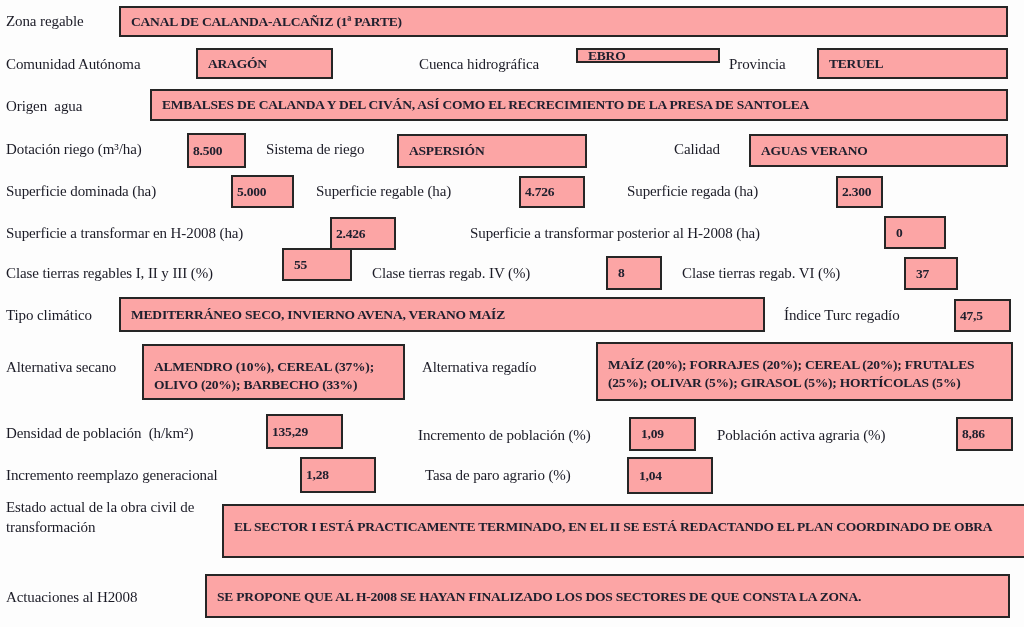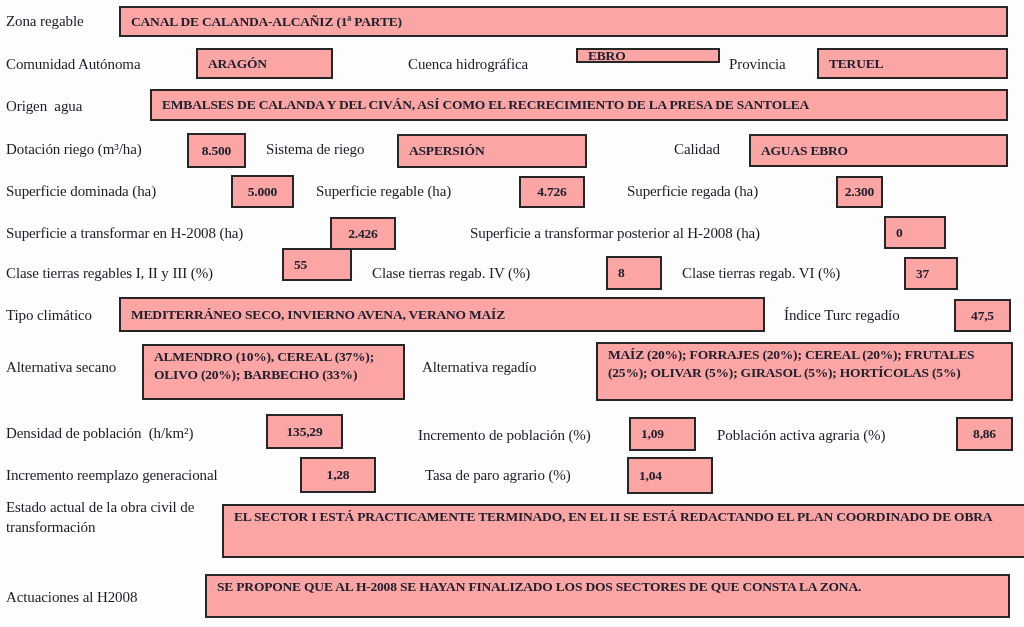--- a/index.html
+++ b/index.html
@@ -13,39 +13,39 @@
   }
   .lbl.wrap{white-space:normal;line-height:1.35;}
   .box{
     position:absolute;border:2px solid #262626;background:#fca5a5;
     display:flex;align-items:center;box-sizing:border-box;
   }
   .box .val{
     font-size:13.5px;font-weight:bold;letter-spacing:-0.2px;color:#20202e;
     padding:0 10px;white-space:pre;line-height:1.3;
   }
-  .box.center .val{width:100%;text-align:center;padding:0 4px;}
+  .box.center .val{width:100%;text-align:left;padding:0 4px;}
   .box.multiline{align-items:flex-start;}
-  .box.multiline .val{white-space:normal;padding-top:2px;}
+  .box.multiline .val{white-space:normal;padding-top:12px;}
 </style>
 </head>
 <body>
 
 <div id="page">
 
   <span class="lbl" style="left:6px;top:12px">Zona regable</span>
   <div class="box" style="left:119px;top:6px;width:889px;height:31px">
     <span class="val">CANAL DE CALANDA-ALCAÑIZ (1ª PARTE)</span>
   </div>
 
   <span class="lbl" style="left:6px;top:55px">Comunidad Autónoma</span>
   <div class="box" style="left:196px;top:48px;width:137px;height:31px">
     <span class="val">ARAGÓN</span>
   </div>
-  <span class="lbl" style="left:408px;top:55px">Cuenca hidrográfica</span>
+  <span class="lbl" style="left:419px;top:55px">Cuenca hidrográfica</span>
   <div class="box" style="left:576px;top:48px;width:144px;height:15px">
     <span class="val">EBRO</span>
   </div>
   <span class="lbl" style="left:729px;top:55px">Provincia</span>
   <div class="box" style="left:817px;top:48px;width:191px;height:31px">
     <span class="val">TERUEL</span>
   </div>
 
   <span class="lbl" style="left:6px;top:97px">Origen  agua</span>
   <div class="box" style="left:150px;top:89px;width:858px;height:32px">
@@ -55,21 +55,21 @@
   <span class="lbl" style="left:6px;top:140px">Dotación riego (m³/ha)</span>
   <div class="box center" style="left:187px;top:133px;width:59px;height:35px">
     <span class="val">8.500</span>
   </div>
   <span class="lbl" style="left:266px;top:140px">Sistema de riego</span>
   <div class="box" style="left:397px;top:134px;width:190px;height:34px">
     <span class="val">ASPERSIÓN</span>
   </div>
   <span class="lbl" style="left:674px;top:140px">Calidad</span>
   <div class="box" style="left:749px;top:134px;width:259px;height:33px">
-    <span class="val">AGUAS EBRO</span>
+    <span class="val">AGUAS VERANO</span>
   </div>
 
   <span class="lbl" style="left:6px;top:182px">Superficie dominada (ha)</span>
   <div class="box center" style="left:231px;top:175px;width:63px;height:33px">
     <span class="val">5.000</span>
   </div>
   <span class="lbl" style="left:316px;top:182px">Superficie regable (ha)</span>
   <div class="box center" style="left:519px;top:176px;width:66px;height:32px">
     <span class="val">4.726</span>
   </div>

